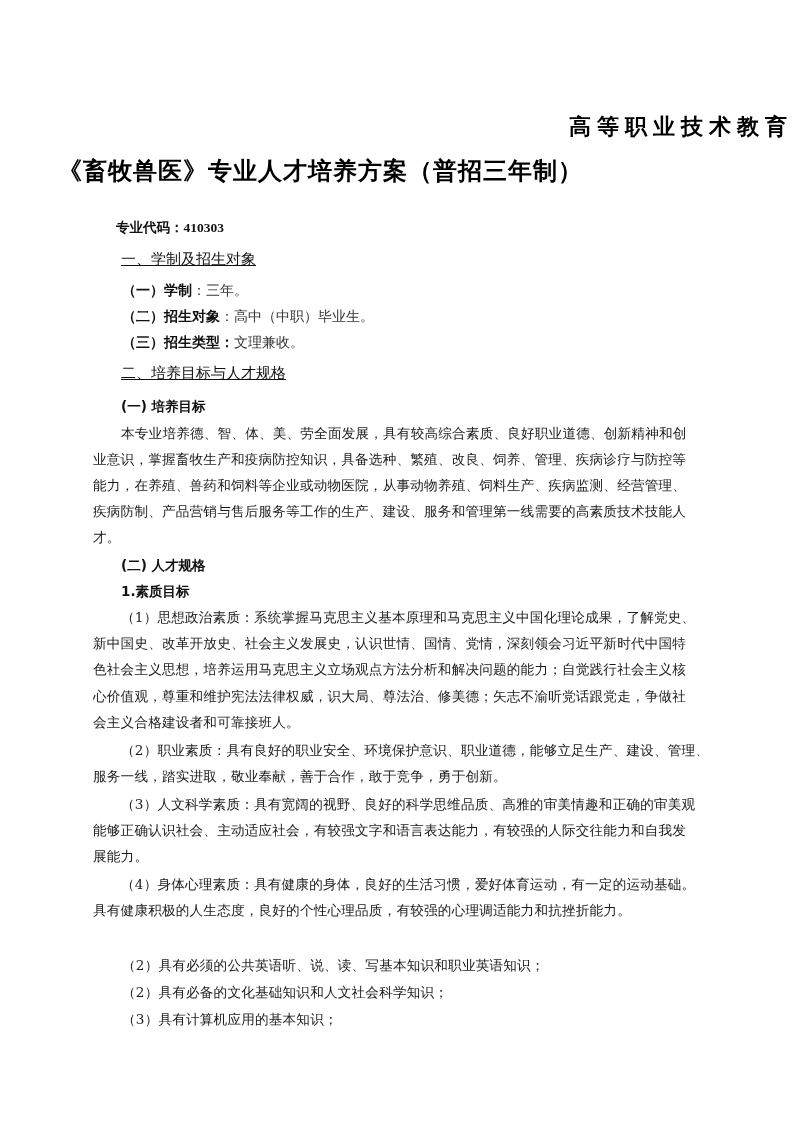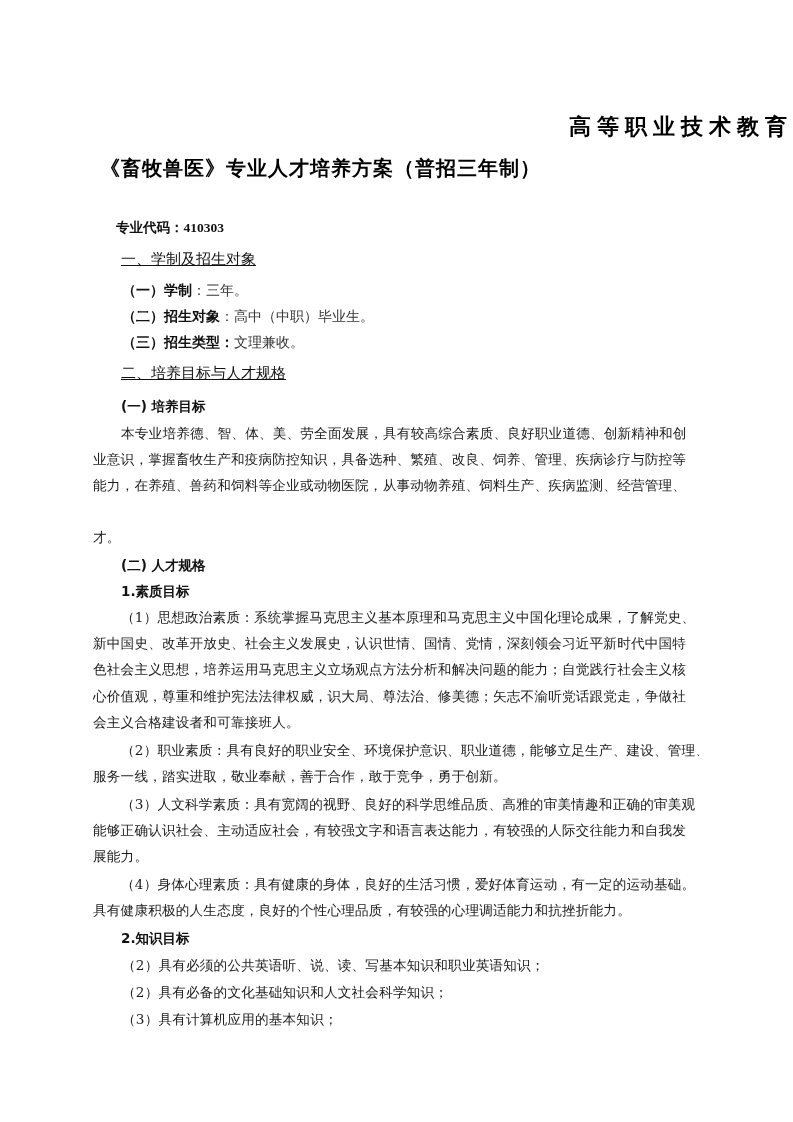--- a/index.html
+++ b/index.html
@@ -3,21 +3,21 @@
 <meta charset="utf-8">
 <style>
   html, body { margin: 0; padding: 0; background: #ffffff; }
   body { width: 793px; height: 1122px; position: relative; overflow: hidden;
          font-family: "DejaVu Serif", "Liberation Serif", serif; color: #111; }
   .page { position: absolute; left: 0; top: 0; width: 793px; height: 1122px; }
   .title1 { position: absolute; top: 112px; left: 0; width: 793px; text-align: right;
             font-family: "DejaVu Sans", sans-serif; font-weight: bold; font-size: 22px;
             letter-spacing: 6px; color: #000; }
   .title2 { position: absolute; top: 155px; left: 0; width: 641px; text-align: center;
-            font-family: "DejaVu Serif", serif; font-weight: bold; font-size: 20px;
+            font-family: "DejaVu Serif", serif; font-weight: bold; font-size: 24px;
             letter-spacing: 1px; color: #000; }
   .line { position: absolute; left: 93px; width: 606px; font-size: 14px; line-height: 18px;
           white-space: nowrap; overflow: hidden; }
   .code { left: 116px; font-family: Liberation Serif, serif; font-weight: bold; font-size: 13.5px; }
   .h1 { left: 121px; font-family: "DejaVu Sans", sans-serif; font-size: 15px; text-decoration: underline; }
   .item { left: 122px; }
   .item .b { font-family: "DejaVu Sans", sans-serif; font-weight: bold; }
   .item .v { color: #333; }
   .h2 { left: 121px; font-family: "DejaVu Sans", sans-serif; font-weight: bold; font-size: 13.5px; }
   .p { color: #1a1a1a; font-size: 13.6px; letter-spacing: 0.2px; }
@@ -43,20 +43,21 @@
   <div class="line item" style="top:333px">
     <span class="b">（三）招生类型：</span><span class="v">文理兼收。</span>
   </div>
 
   <div class="line h1" style="top:364px">二、培养目标与人才规格</div>
 
   <div class="line h2" style="top:397px">(一) 培养目标</div>
   <div class="line p indent" style="top:424px">本专业培养德、智、体、美、劳全面发展，具有较高综合素质、良好职业道德、创新精神和创</div>
   <div class="line p" style="top:450px">业意识，掌握畜牧生产和疫病防控知识，具备选种、繁殖、改良、饲养、管理、疾病诊疗与防控等</div>
   <div class="line p" style="top:476px">能力，在养殖、兽药和饲料等企业或动物医院，从事动物养殖、饲料生产、疾病监测、经营管理、</div>
+  <div class="line p" style="top:502px">疾病防制、产品营销与售后服务等工作的生产、建设、服务和管理第一线需要的高素质技术技能人</div>
   <div class="line p" style="top:528px">才。</div>
 
   <div class="line h2" style="top:556px">(二) 人才规格</div>
   <div class="line h2" style="top:582px">1.素质目标</div>
 
   <div class="line p indent" style="top:608px">（1）思想政治素质：系统掌握马克思主义基本原理和马克思主义中国化理论成果，了解党史、</div>
   <div class="line p" style="top:634px">新中国史、改革开放史、社会主义发展史，认识世情、国情、党情，深刻领会习近平新时代中国特</div>
   <div class="line p" style="top:660px">色社会主义思想，培养运用马克思主义立场观点方法分析和解决问题的能力；自觉践行社会主义核</div>
   <div class="line p" style="top:687px">心价值观，尊重和维护宪法法律权威，识大局、尊法治、修美德；矢志不渝听党话跟党走，争做社</div>
   <div class="line p" style="top:713px">会主义合格建设者和可靠接班人。</div>
@@ -64,17 +65,16 @@
   <div class="line p indent" style="top:741px">（2）职业素质：具有良好的职业安全、环境保护意识、职业道德，能够立足生产、建设、管理、</div>
   <div class="line p" style="top:767px">服务一线，踏实进取，敬业奉献，善于合作，敢于竞争，勇于创新。</div>
 
   <div class="line p indent" style="top:795px">（3）人文科学素质：具有宽阔的视野、良好的科学思维品质、高雅的审美情趣和正确的审美观；</div>
   <div class="line p" style="top:821px">能够正确认识社会、主动适应社会，有较强文字和语言表达能力，有较强的人际交往能力和自我发</div>
   <div class="line p" style="top:847px">展能力。</div>
 
   <div class="line p indent" style="top:875px">（4）身体心理素质：具有健康的身体，良好的生活习惯，爱好体育运动，有一定的运动基础。</div>
   <div class="line p" style="top:901px">具有健康积极的人生态度，良好的个性心理品质，有较强的心理调适能力和抗挫折能力。</div>
 
-  <div class="line h2" style="top:929px">2.知识目标</div>
   <div class="line p" style="top:956px; left:122px">（2）具有必须的公共英语听、说、读、写基本知识和职业英语知识；</div>
   <div class="line p" style="top:983px; left:122px">（2）具有必备的文化基础知识和人文社会科学知识；</div>
   <div class="line p" style="top:1010px; left:122px">（3）具有计算机应用的基本知识；</div>
 </div>
 
 </body></html>

